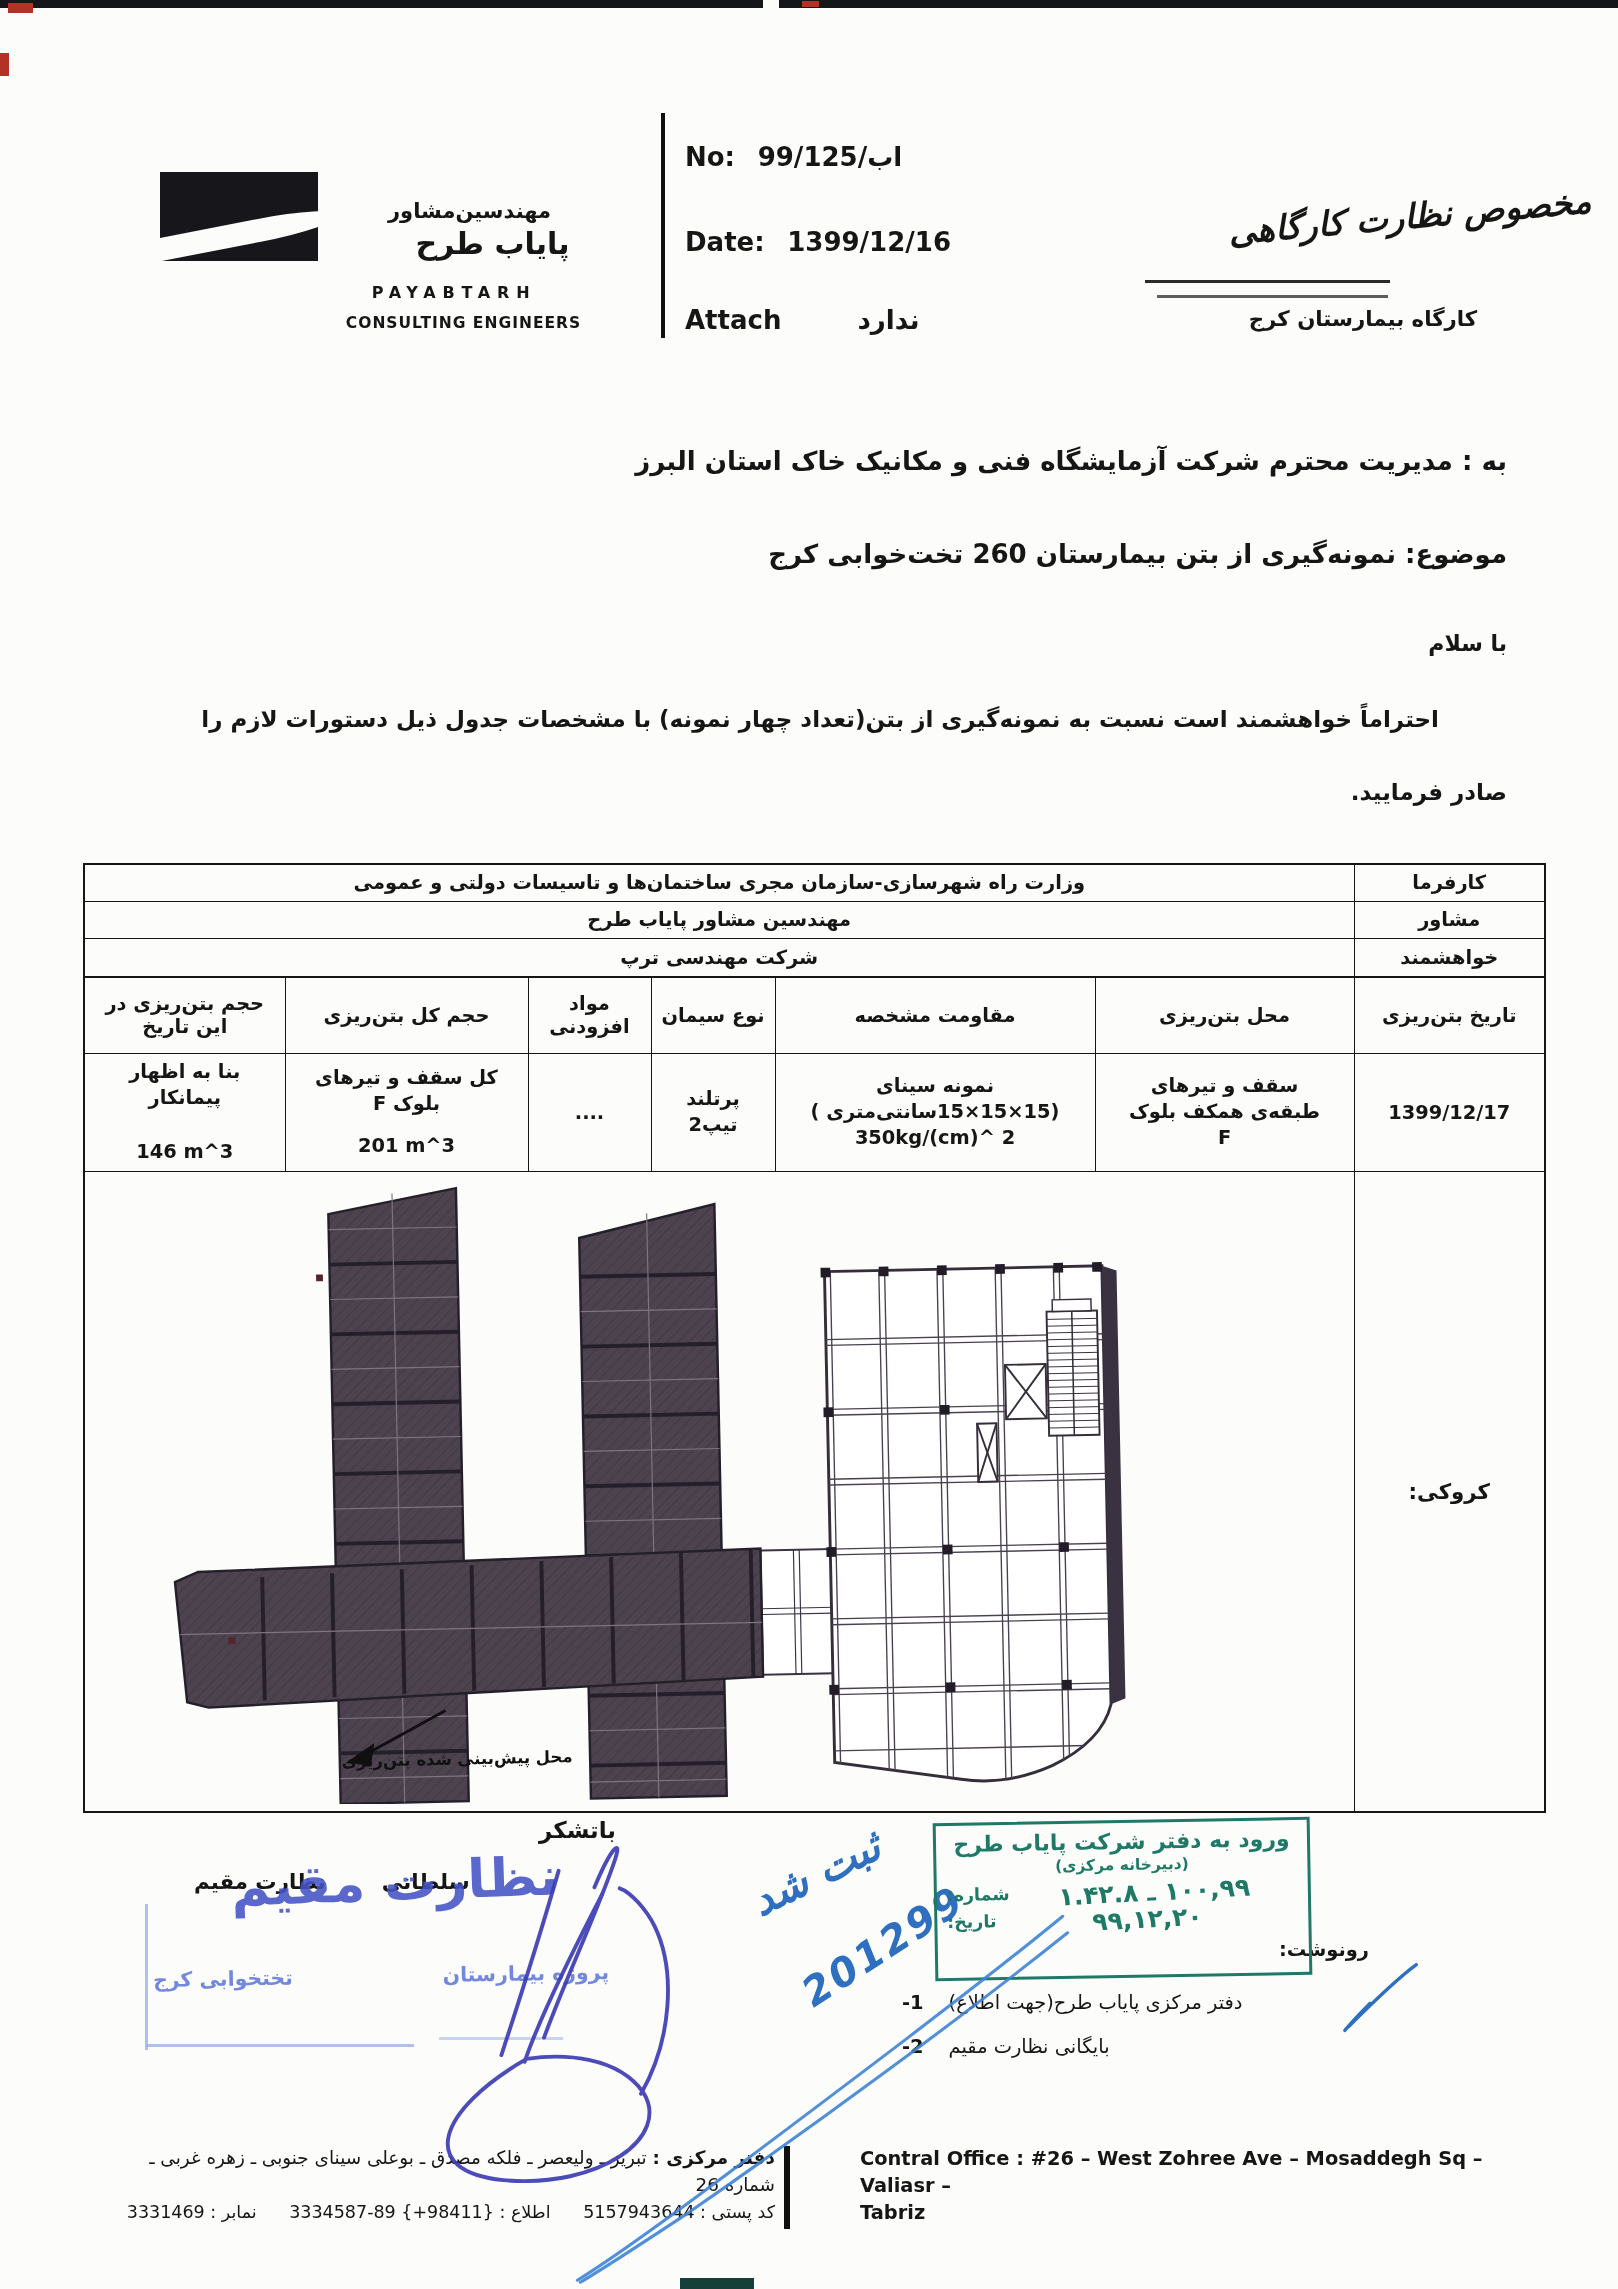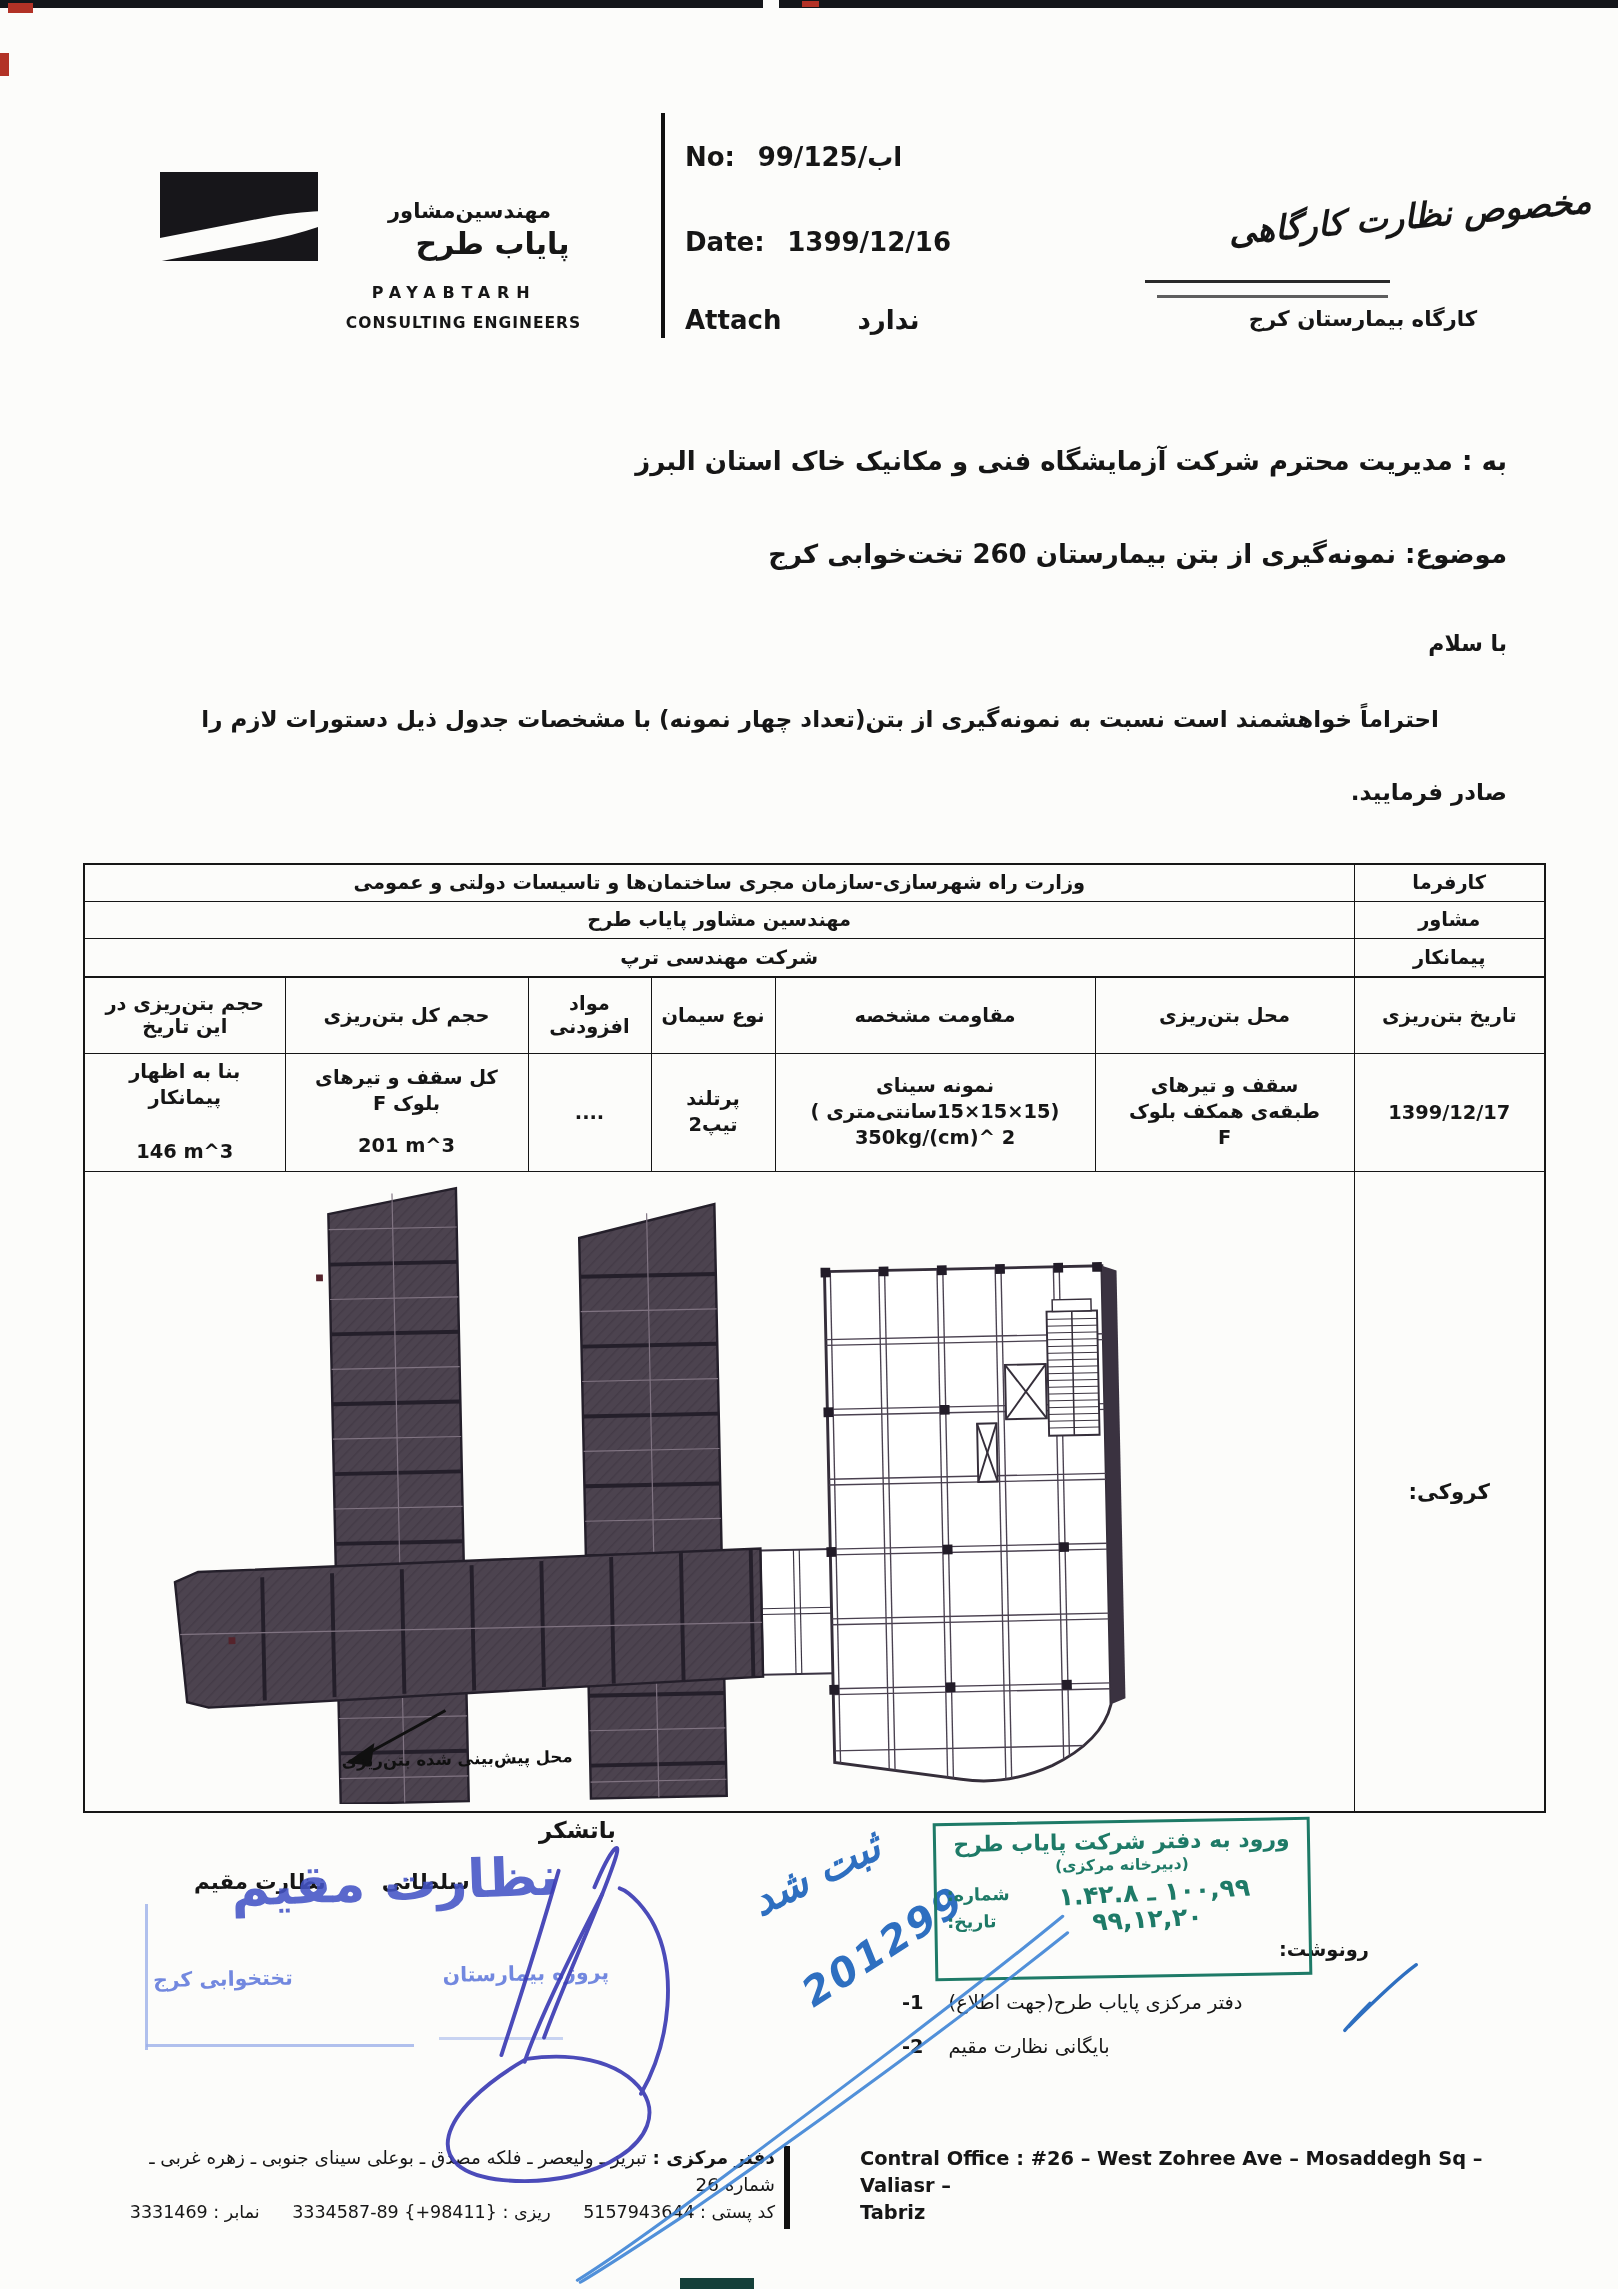--- a/index.html
+++ b/index.html
@@ -151,21 +151,21 @@
     <tbody>
         <tr class="h38">
       <td>کارفرما</td>
       <td colspan="6">وزارت راه شهرسازی-سازمان مجری ساختمان‌ها و تاسیسات دولتی و عمومی</td>
     </tr>
     <tr class="h38">
       <td>مشاور</td>
       <td colspan="6">مهندسین مشاور پایاب طرح</td>
     </tr>
     <tr class="h40 thickb">
-      <td>پیمانکار</td>
+      <td>خواهشمند</td>
       <td colspan="6">شرکت مهندسی ترپ</td>
     </tr>
     <tr class="h78">
       <th>تاریخ بتن‌ریزی</th>
       <th>محل بتن‌ریزی</th>
       <th>مقاومت مشخصه</th>
       <th>نوع سیمان</th>
       <th>مواد افزودنی</th>
       <th>حجم کل بتن‌ریزی</th>
       <th>حجم بتن‌ریزی در این تاریخ</th>
@@ -455,21 +455,21 @@
   <div class="abs foot-bar"></div>
   <div class="abs foot-fa rtl">
     <div>
       <span class="b">دفتر مرکزی :</span>
       <span>تبریز ـ ولیعصر ـ فلکه مصدق ـ بوعلی سینای جنوبی ـ زهره غربی ـ</span>
     </div>
     <div>شماره 26</div>
     <div class="l3">
       <span>کد پستی :</span>
       <span class="ltr">5157943644</span>
-      <span style="margin-right:27px;">ریزی :</span>
+      <span style="margin-right:27px;">اطلاع :</span>
       <span class="ltr">3334587-89 {+98411}</span>
       <span style="margin-right:27px;">نمابر :</span>
       <span class="ltr">3331469</span>
     </div>
   </div>
   <div class="abs foot-en">
     <div>Contral Office : #26 – West Zohree Ave – Mosaddegh Sq – Valiasr –</div>
     <div>Tabriz</div>
   </div>
 

